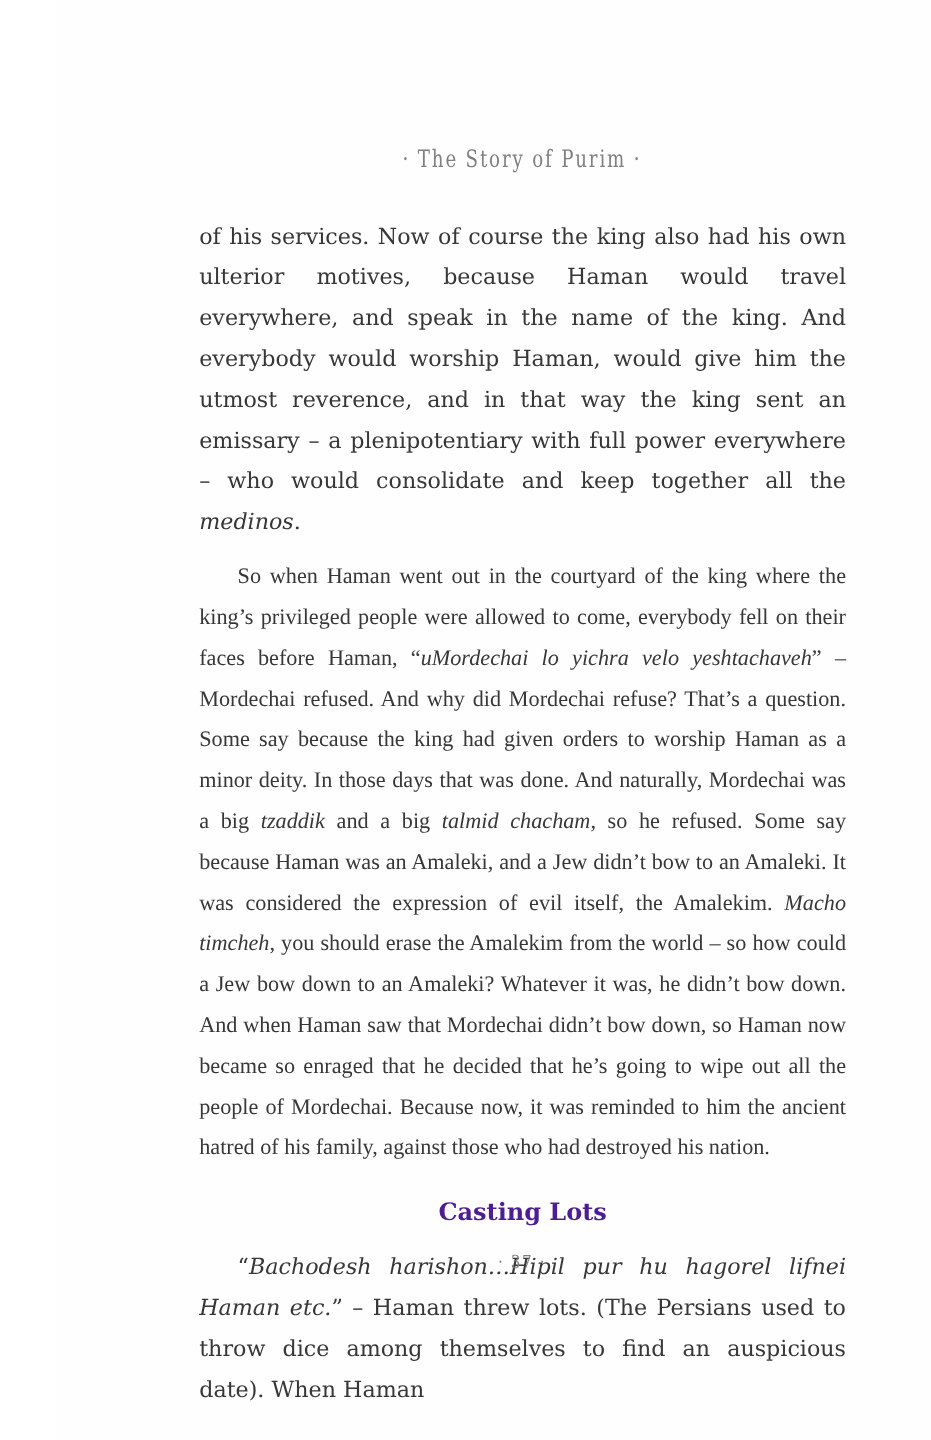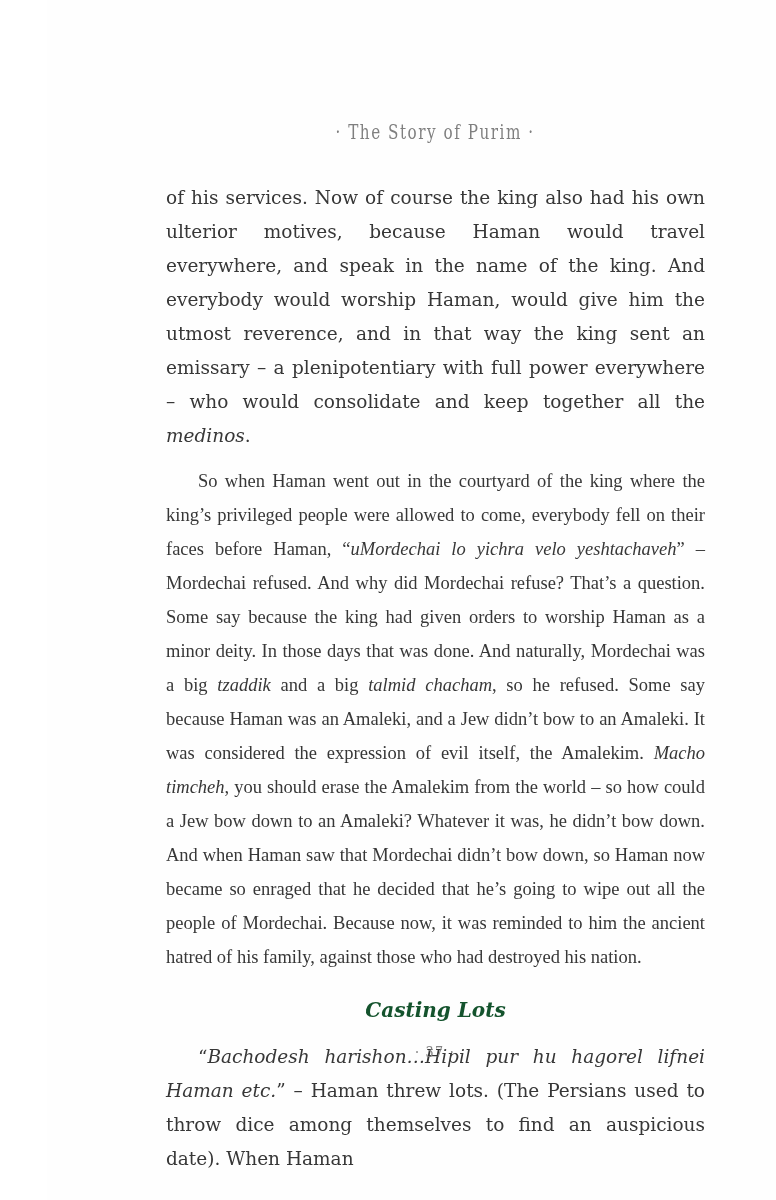--- a/index.html
+++ b/index.html
@@ -47,23 +47,22 @@
     text-indent: 32px;
   }
   .para + .para {
     margin-top: 11px;
     font-family: Liberation Serif, serif;
   }
   .section-heading {
     margin: 19px 0 13px 0;
     text-align: center;
     font-size: 20px;
-    font-style: italic;
     font-weight: bold;
-    color: #14532d;
+    color: #4c1d95;
     text-indent: 0;
   }
   .folio {
     position: absolute;
     top: 1043px;
     left: 0;
     right: 0;
     text-align: center;
     color: #828282;
     font-size: 15px;

